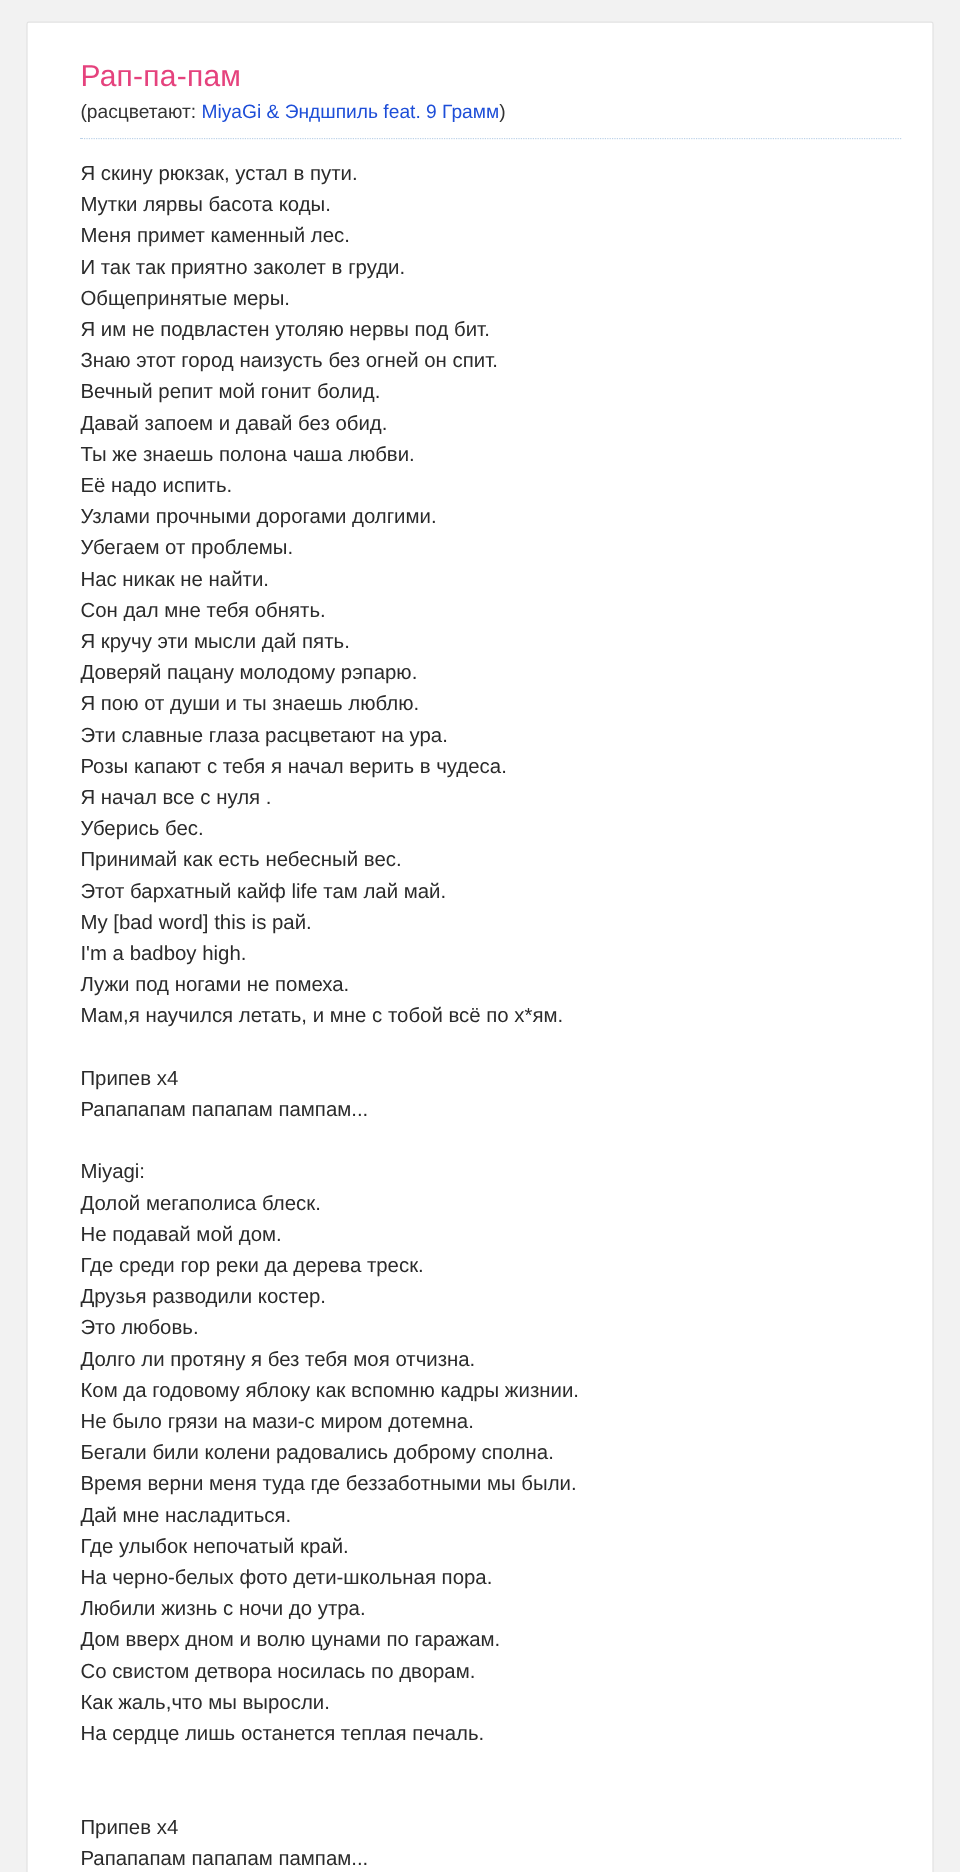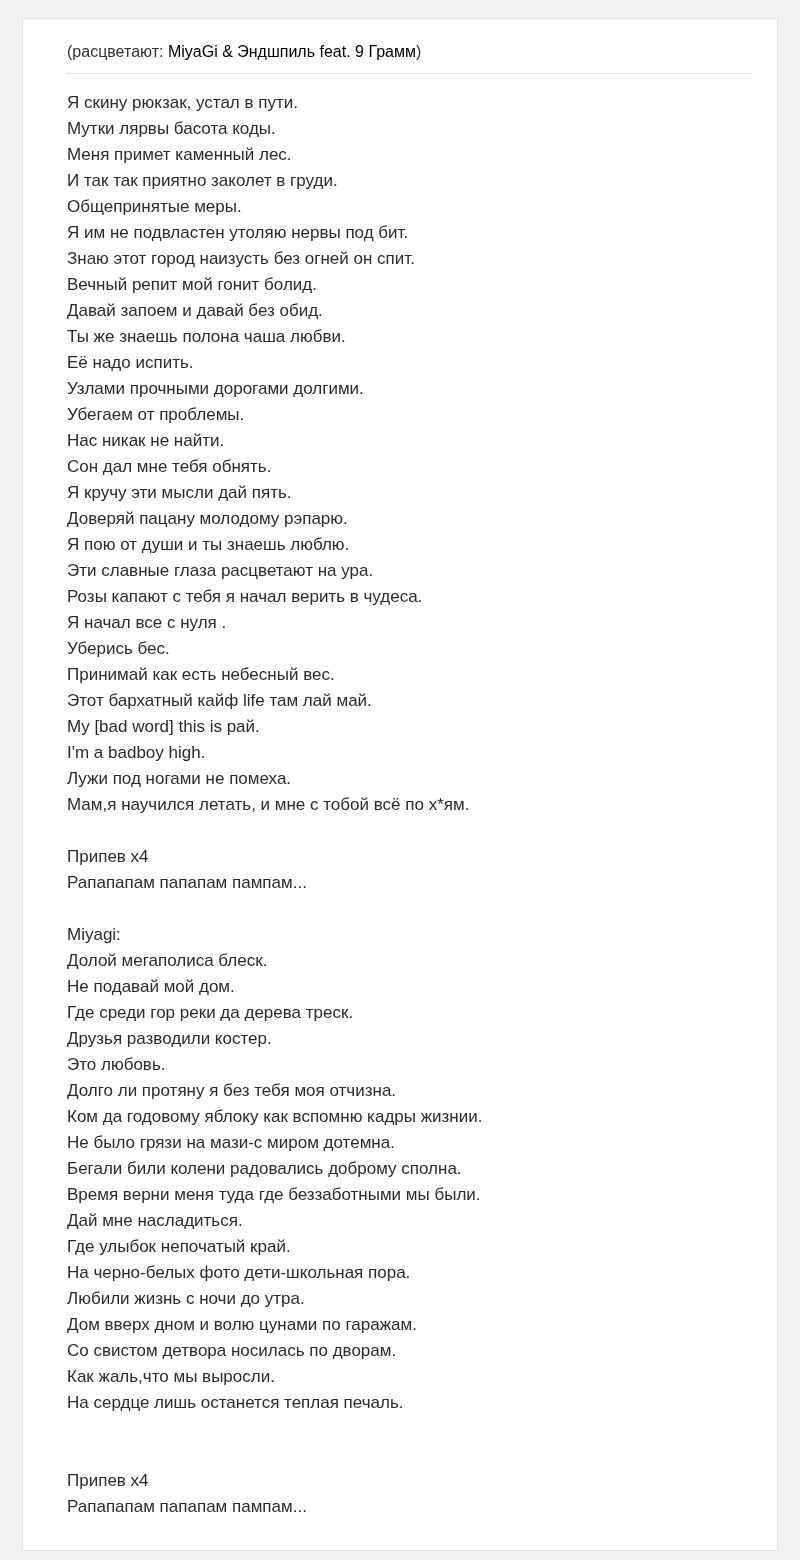--- a/index.html
+++ b/index.html
@@ -34,38 +34,39 @@
     letter-spacing: 0.2px;
   }
   .performer-line {
     margin: 0 0 12px 18px;
     font-size: 16px;
     color: #333333;
     padding-bottom: 12px;
     border-bottom: 1px dotted #bcd2e8;
   }
   .performer-link {
-    color: #000000;
+    color: #1d4ed8;
     text-decoration: none;
   }
   .lyrics {
     margin: 16px 0 0 18px;
     font-size: 17px;
     line-height: 26px;
     color: #2b2b2b;
     white-space: pre-wrap;
   }
   .blank-line { height: 26px; }
 </style>
 </head>
 <body>
 
 <div class="page">
   <div class="sheet">
 
+    <h1 class="song-title">Рап-па-пам</h1>
 
     <div class="performer-line">
       <span>(расцветают:</span>
       <a class="performer-link" href="#">MiyaGi &amp; Эндшпиль feat. 9 Грамм</a><span>)</span>
     </div>
 
     <div class="lyrics"><div>Я скину рюкзак, устал в пути.</div><div>Мутки лярвы басота коды.</div><div>Меня примет каменный лес.</div><div>И так так приятно заколет в груди.</div><div>Общепринятые меры.</div><div>Я им не подвластен утоляю нервы под бит.</div><div>Знаю этот город наизусть без огней он спит.</div><div>Вечный репит мой гонит болид.</div><div>Давай запоем и давай без обид.</div><div>Ты же знаешь полона чаша любви.</div><div>Её надо испить.</div><div>Узлами прочными дорогами долгими.</div><div>Убегаем от проблемы.</div><div>Нас никак не найти.</div><div>Сон дал мне тебя обнять.</div><div>Я кручу эти мысли дай пять.</div><div>Доверяй пацану молодому рэпарю.</div><div>Я пою от души и ты знаешь люблю.</div><div>Эти славные глаза расцветают на ура.</div><div>Розы капают с тебя я начал верить в чудеса.</div><div>Я начал все с нуля .</div><div>Уберись бес.</div><div>Принимай как есть небесный вес.</div><div>Этот бархатный кайф life там лай май.</div><div>My [bad word] this is рай.</div><div>I'm a badboy high.</div><div>Лужи под ногами не помеха.</div><div>Мам,я научился летать, и мне с тобой всё по х*ям.</div><div class="blank-line"></div><div>Припев х4</div><div>Рапапапам папапам пампам...</div><div class="blank-line"></div><div>Miyagi:</div><div>Долой мегаполиса блеск.</div><div>Не подавай мой дом.</div><div>Где среди гор реки да дерева треск.</div><div>Друзья разводили костер.</div><div>Это любовь.</div><div>Долго ли протяну я без тебя моя отчизна.</div><div>Ком да годовому яблоку как вспомню кадры жизнии.</div><div>Не было грязи на мази-с миром дотемна.</div><div>Бегали били колени радовались доброму сполна.</div><div>Время верни меня туда где беззаботными мы были.</div><div>Дай мне насладиться.</div><div>Где улыбок непочатый край.</div><div>На черно-белых фото дети-школьная пора.</div><div>Любили жизнь с ночи до утра.</div><div>Дом вверх дном и волю цунами по гаражам.</div><div>Со свистом детвора носилась по дворам.</div><div>Как жаль,что мы выросли.</div><div>На сердце лишь останется теплая печаль.</div><div class="blank-line"></div><div class="blank-line"></div><div>Припев х4</div><div>Рапапапам папапам пампам...</div></div>
 
   </div>
 </div>

